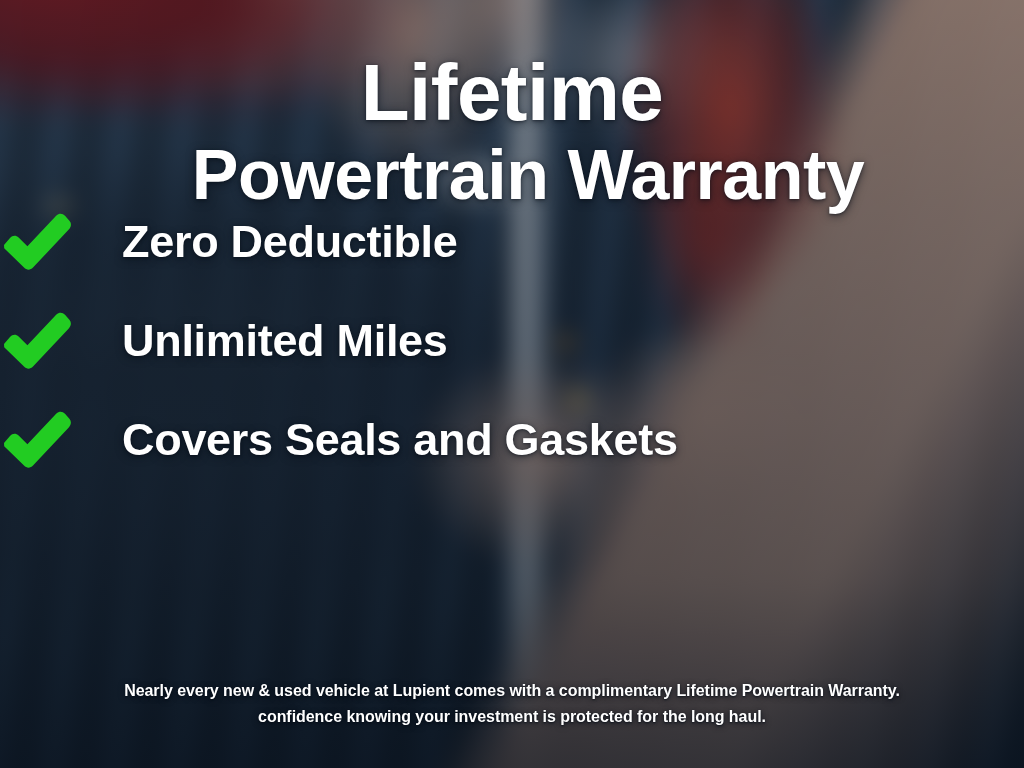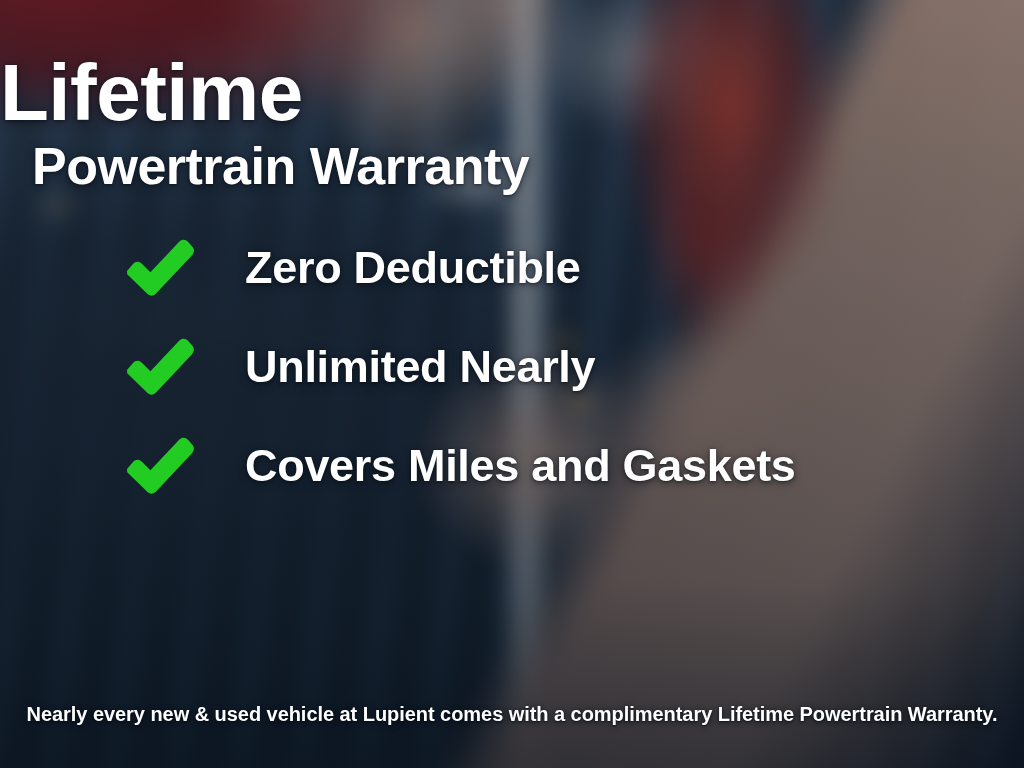--- a/index.html
+++ b/index.html
@@ -82,33 +82,32 @@
   }
 
   
   .content{
     position:absolute; inset:0;
     display:flex; flex-direction:column;
   }
 
   .headline{
     margin-top:52px;
+    text-align:center;
     color:#ffffff;
     font-weight:bold;
     letter-spacing:-0.5px;
     line-height:1.02;
     text-shadow:0 2px 10px rgba(5,12,22,.55), 0 1px 3px rgba(5,12,22,.5);
   }
   .headline .l1{ display:block; font-size:80px; }
-  .headline .l2{ display:block; font-size:52px; margin-top:6px;padding-left:32px; }
+  .headline .l2{ display:block; font-size:70px; margin-top:6px;padding-left:32px; }
 
   
   .benefits{
-    margin-top:44px;
-    padding-left:123px;
     display:flex; flex-direction:column;
     gap:37px;
   }
   .benefit{
     display:flex; align-items:center; gap:50px;
   }
   .check{
     width:72px; height:62px; flex:0 0 72px;
     display:block;
   }
@@ -121,21 +120,21 @@
     white-space:nowrap;
   }
 
   
   .footer{
     margin-top:auto;
     margin-bottom:38px;
     padding:0 24px;
     text-align:center;
     color:#ffffff;
-    font-size:20px;
+    font-size:16px;
     font-weight:bold;
     line-height:1.62;
     letter-spacing:-0.05px;
     text-shadow:0 1px 6px rgba(5,12,22,.8), 0 1px 2px rgba(5,12,22,.7);
   }
   .footer .fl{ display:block; }
 </style>
 </head>
 <body>
 
@@ -161,32 +160,33 @@
         </span>
         <span class="benefit-label">Zero Deductible</span>
       </li>
 
       <li class="benefit">
         <span>
           <svg class="check" viewBox="0 0 72 62" aria-hidden="true">
             <path d="M4 34 L10 27 C12.5 24.2 16 24 18.6 26.6 L27.4 35.3 L56.4 4.6 C59 1.9 62.6 2.1 65 4.8 L69.4 9.8 C71.6 12.3 71.4 15.6 69 18.2 L33 56.6 C30.4 59.4 26.6 59.4 24 56.6 L4.2 37.2 Z" fill="#22CC22"></path>
           </svg>
         </span>
-        <span class="benefit-label">Unlimited Nearly</span>
+        <span class="benefit-label">Unlimited Miles</span>
       </li>
 
       <li class="benefit">
         <span>
           <svg class="check" viewBox="0 0 72 62" aria-hidden="true">
             <path d="M4 34 L10 27 C12.5 24.2 16 24 18.6 26.6 L27.4 35.3 L56.4 4.6 C59 1.9 62.6 2.1 65 4.8 L69.4 9.8 C71.6 12.3 71.4 15.6 69 18.2 L33 56.6 C30.4 59.4 26.6 59.4 24 56.6 L4.2 37.2 Z" fill="#22CC22"></path>
           </svg>
         </span>
-        <span class="benefit-label">Covers Miles and Gaskets</span>
+        <span class="benefit-label">Covers Seals and Gaskets</span>
       </li>
 
     </ul>
 
     <p class="footer">
       <span class="fl">Nearly every new &amp; used vehicle at Lupient comes with a complimentary Lifetime Powertrain Warranty.</span>
+      <span class="fl">confidence knowing your investment is protected for the long haul.</span>
     </p>
 
   </div>
 </div>
 
 </body></html>

